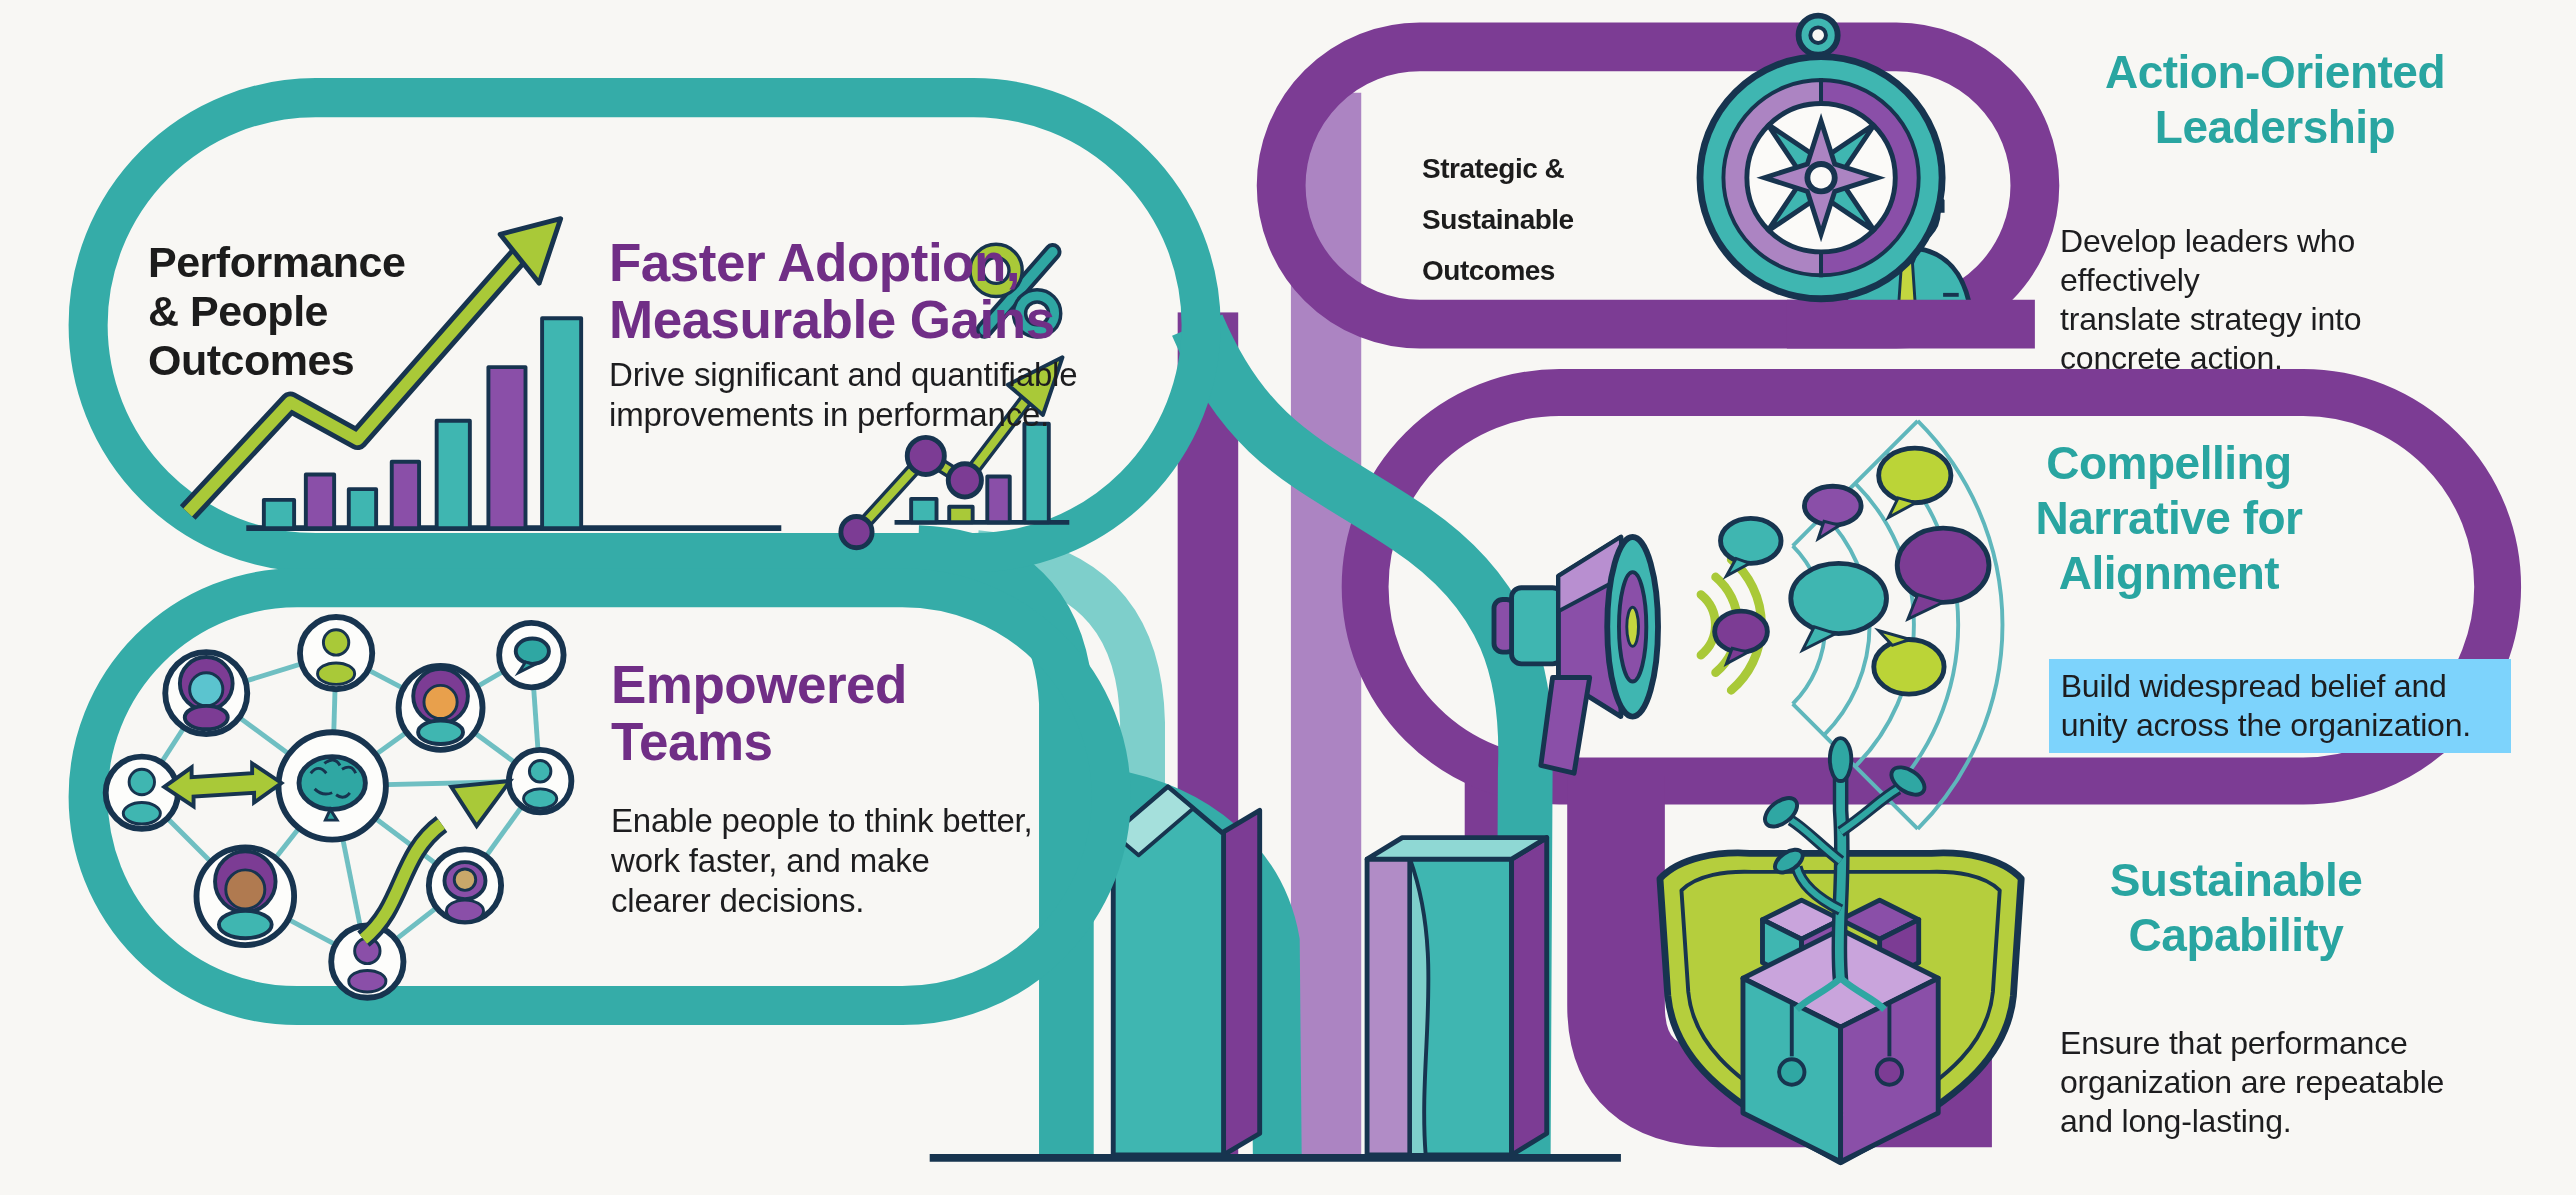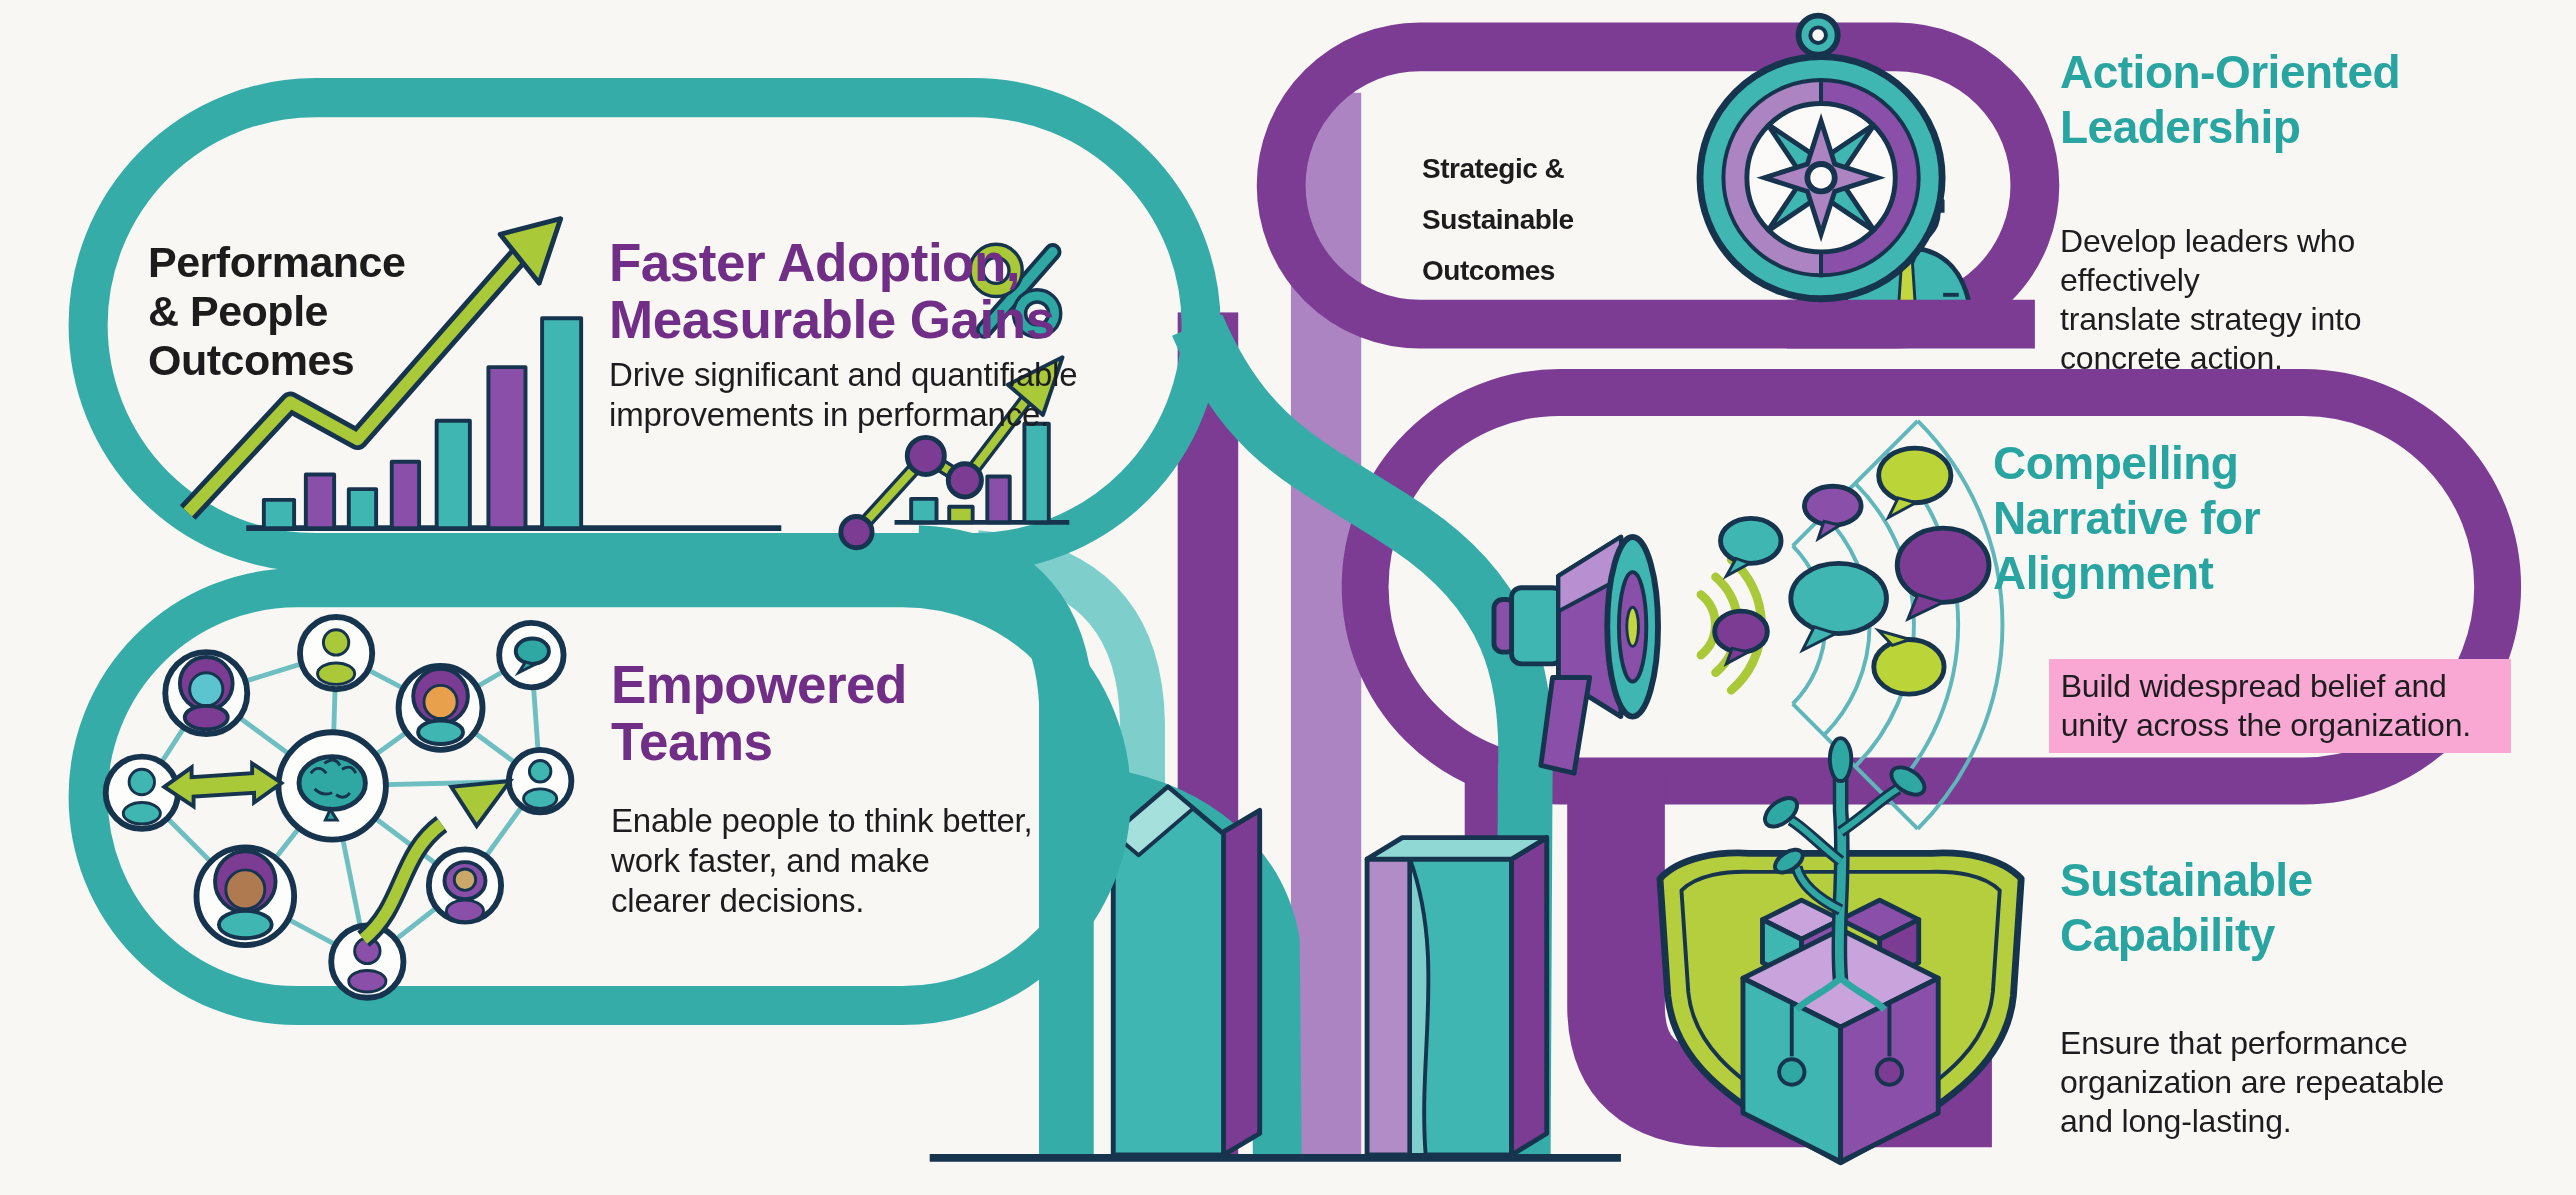--- a/index.html
+++ b/index.html
@@ -7,24 +7,24 @@
     position:relative;width:2576px;height:1195px;background:#F8F7F4;
     font-family:"Liberation Sans",sans-serif;overflow:hidden;
   }
   svg.art{position:absolute;left:0;top:0;}
   .tb{position:absolute;white-space:pre-line;}
   .hd{font-weight:bold;letter-spacing:-0.5px;}
   .hd-purple{color:#702E86;}
   .hd-teal{color:#29A5A1;}
   .hd-black{color:#1C1C1C;}
   .desc{color:#1D1D1F;font-weight:normal;letter-spacing:-0.2px;}
-  .boxed{background:#f9a8d4;padding:7.8px 11.7px;}
+  .boxed{background:#7dd3fc;padding:7.8px 11.7px;}
   .f-perf{font-size:43px;line-height:49px;}
   .f-h1{font-size:53px;line-height:57px;}
-  .f-h2{font-size:46px;line-height:55px;}
+  .f-h2{font-size:46px;line-height:55px;text-align:center;}
   .f-strat{font-size:28px;line-height:51px;margin-top:18px;}
   .f-d{font-size:33px;line-height:40px;}
   .f-d2{font-size:32px;line-height:39px;margin-top:44px;}
 </style>
 </head>
 <body>
 
 <div class="canvas">
 
 <svg class="art" width="2576" height="1195" viewBox="0 0 2638 1224">

